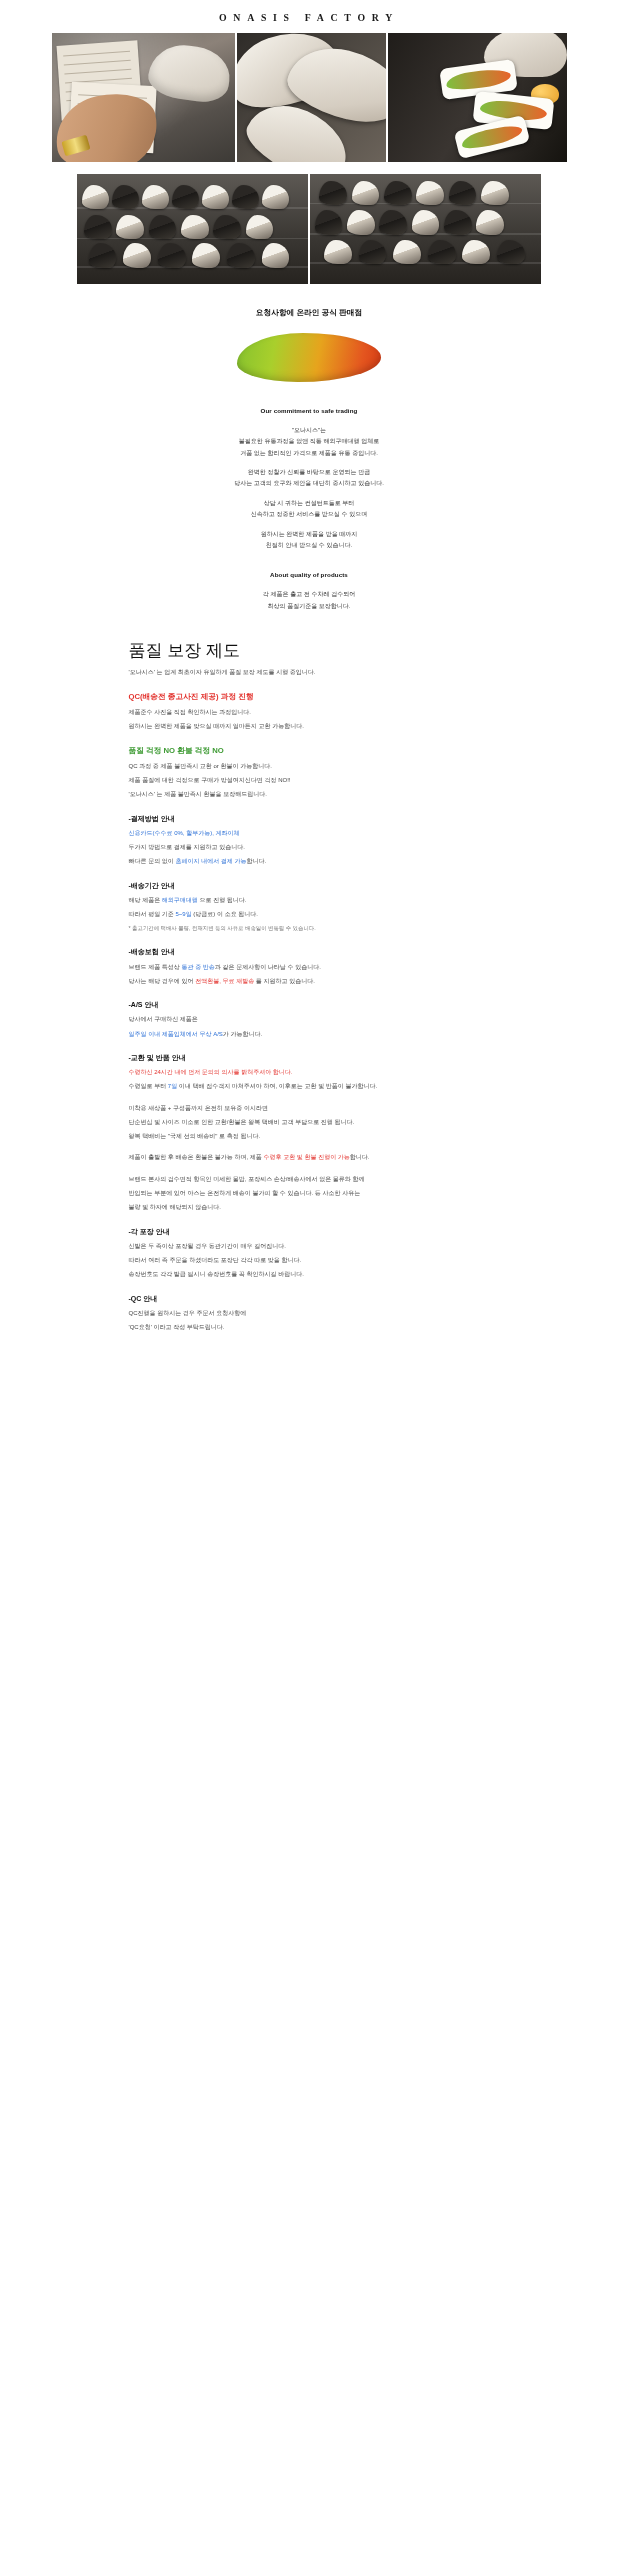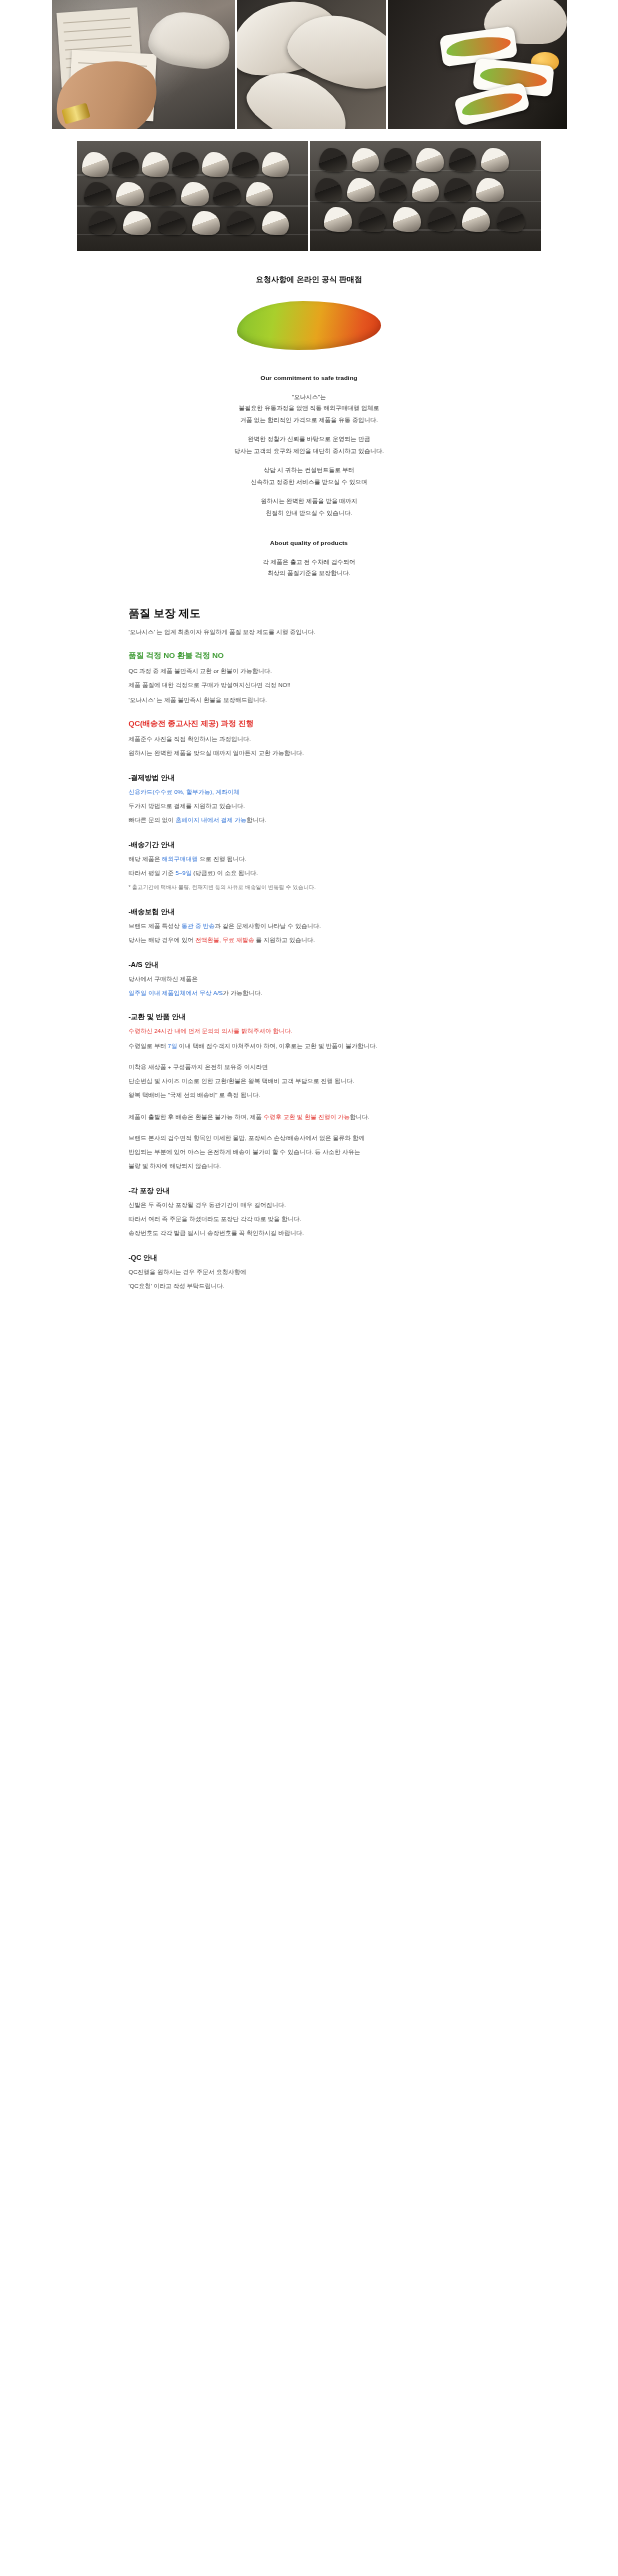--- a/index.html
+++ b/index.html
@@ -225,22 +225,22 @@
   }
   .center-block p { margin: 0 0 8.2px 0; }
 
   
   .policy {
     width: 361px;
     margin: 27px auto 0 auto;
     padding-bottom: 31px;
   }
   .policy h2 {
-    font-size: 11px;
-    font-weight: bold;
+    font-size: 17px;
+    font-weight: normal;
     margin: 0 0 6.2px 0;
     color: #111;
   }
   .policy .intro {
     font-size: 6px;
     color: #444;
     margin: 0 0 14.4px 0;
   }
   .policy h3.red {
     color: #e3342f;
@@ -268,20 +268,23 @@
   }
   .policy .block { margin-bottom: 13.4px; }
   .policy .block p { margin: 0 0 3.1px 0; font-size: 6px; line-height: 1.85; color: #444; }
   .hr-space { height: 4.1px; }
 </style>
 </head>
 <body>
 
 <div class="page">
 
+  <div class="brand-header">
+    <div class="brand-title">ONASIS FACTORY</div>
+  </div>
 
   <div class="photo-band-1">
     <div class="ph ph-1">
       <div class="img-desk">
         <div class="paper p1">
           <div class="line" style="top:14%"></div>
             <div class="line" style="top:26%"></div>
           <div class="line" style="top:38%"></div>
             <div class="line" style="top:50%"></div>
           <div class="line" style="top:62%"></div>
@@ -393,29 +396,29 @@
   <div class="center-block" style="margin-top:17.5px;">
     <div class="en-head">About quality of products</div>
     <p>각 제품은 출고 전 수차례 검수되어<br>최상의 품질기준을 보장합니다.</p>
   </div>
 
   <div class="policy">
     <h2>품질 보장 제도</h2>
     <p class="intro">'오나시스' 는 업계 최초이자 유일하게 품질 보장 제도를 시행 중입니다.</p>
     <div id="policy-sections">
         <div class="block">
+          <h3 class="red">QC(배송전 종고사진 제공) 과정 진행</h3>
+          <p>제품준수 사진을 직접 확인하시는 과정입니다.</p>
+          <p>원하시는 완벽한 제품을 맞으실 때까지 얼마든지 교환 가능합니다.</p>
+        </div>
+        <div class="block">
           <h3 class="green">품질 걱정 NO 환불 걱정 NO</h3>
           <p>QC 과정 중 제품 불만족시 교환 or 환불이 가능합니다.</p>
           <p>제품 품질에 대한 걱정으로 구매가 망설여지신다면 걱정 NO!!</p>
           <p>'오나시스' 는 제품 불만족시 환불을 보장해드립니다.</p>
-        </div>
-        <div class="block">
-          <h3 class="red">QC(배송전 종고사진 제공) 과정 진행</h3>
-          <p>제품준수 사진을 직접 확인하시는 과정입니다.</p>
-          <p>원하시는 완벽한 제품을 맞으실 때까지 얼마든지 교환 가능합니다.</p>
         </div>
         <div class="block">
           <h4>-결제방법 안내</h4>
           <p><span class="blue">신용카드(수수료 0%, 할부가능), 계좌이체</span></p>
           <p>두가지 방법으로 결제를 지원하고 있습니다.</p>
           <p>빠다른 문의 없이 <span class="blue">홈페이지 내에서 결제 가능</span>합니다.</p>
         </div>
         <div class="block">
           <h4>-배송기간 안내</h4>
           <p>해당 제품은 <span class="blue">해외구매대행</span> 으로 진행 됩니다.</p>

